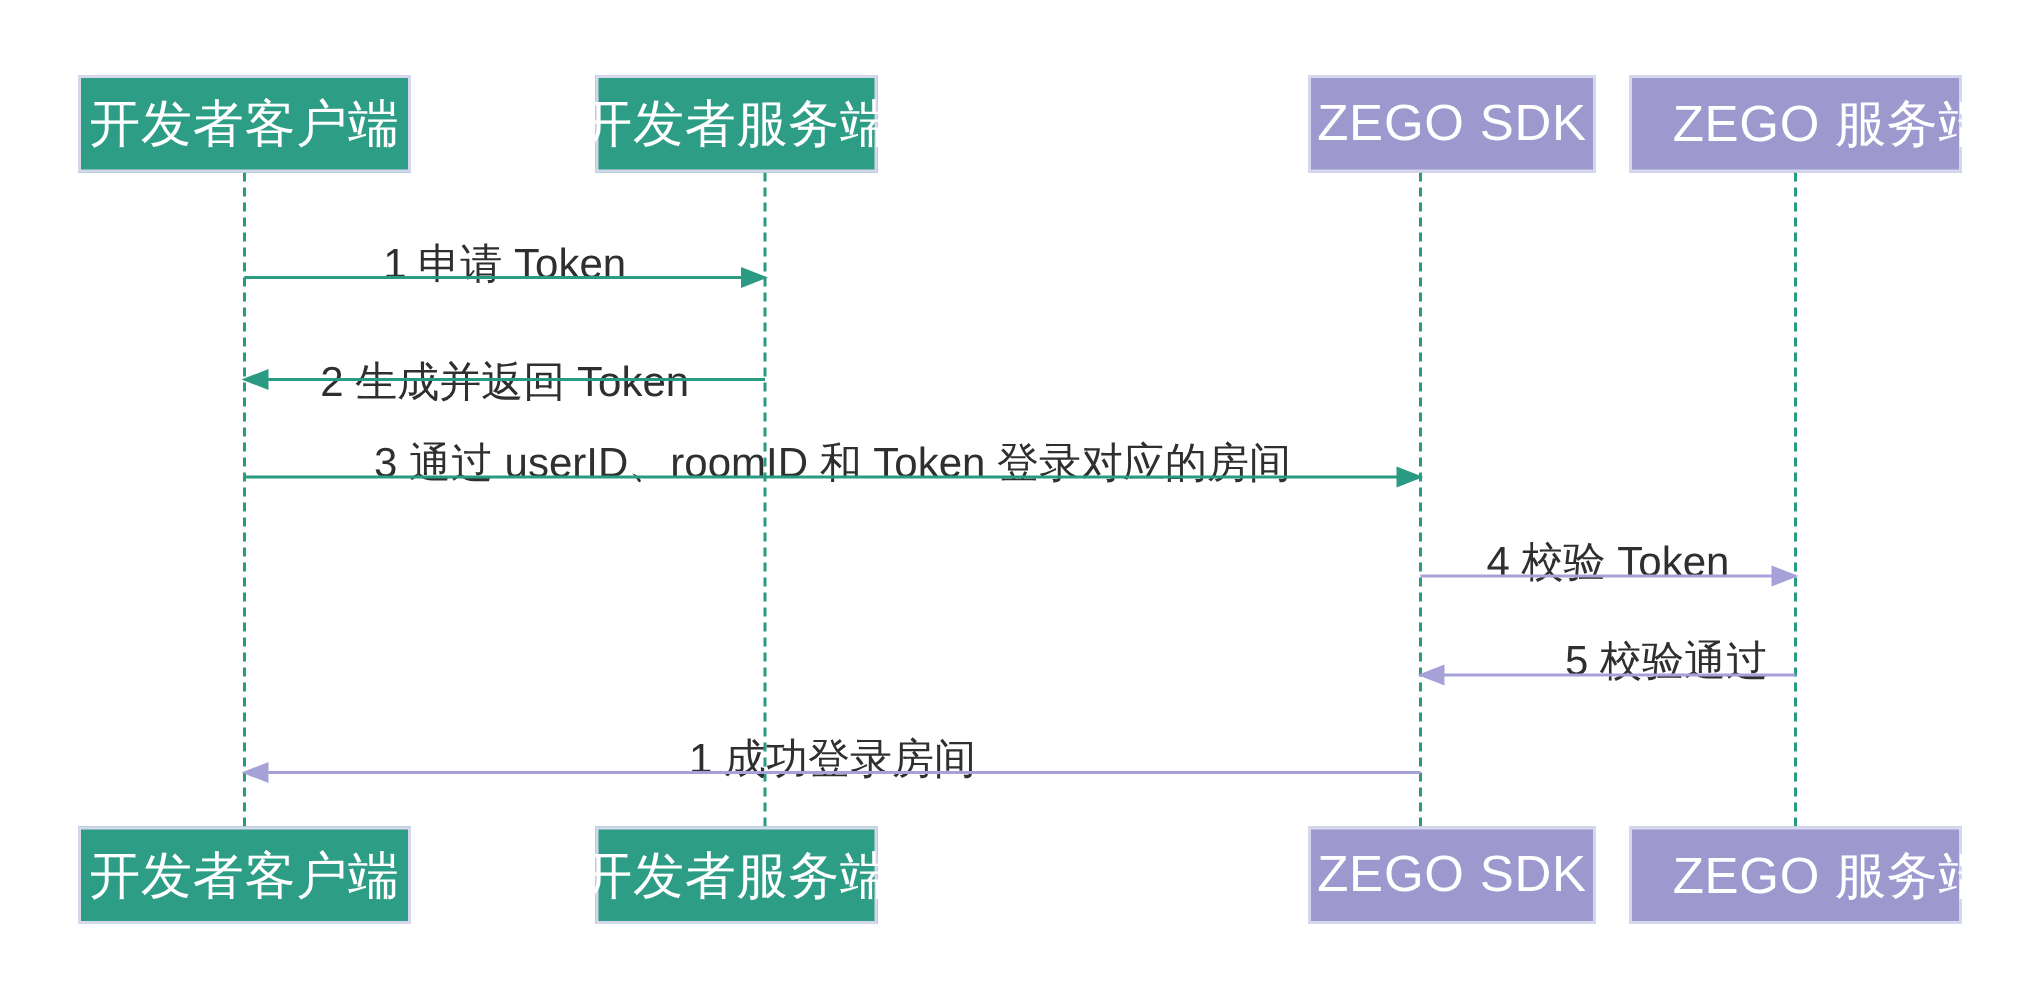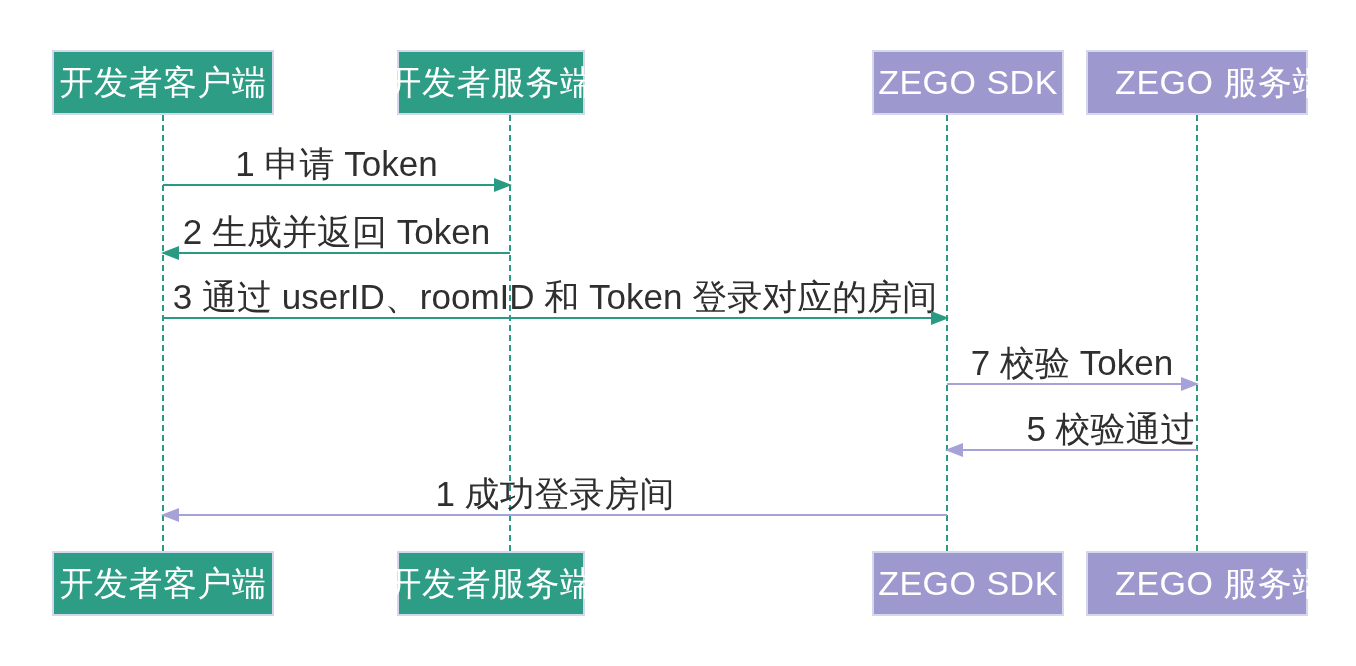--- a/index.html
+++ b/index.html
@@ -48,23 +48,24 @@
   .l1 { left: 162px; }
   .l2 { left: 509px; }
   .l3 { left: 946px; }
   .l4 { left: 1196px; }
   
   .msg-label {
     position: absolute;
     height: 34px;
     line-height: 34px;
     text-align: center;
-    font-size: 35px;
+    font-size: 28px;
     color: #2f2f2f;
     white-space: nowrap;
+    margin-top: 12px;
   }
   .arrow {
     position: absolute;
     height: 2px;
     background: currentColor;
   }
   .arrow.green  { color: #2a9a82; }
   .arrow.purple { color: #a6a2d8; }
   .arrow .head {
     position: absolute;
@@ -72,21 +73,21 @@
     width: 0;
     height: 0;
     border-top: 7px solid transparent;
     border-bottom: 7px solid transparent;
   }
   .arrow.dir-right .head { right: -2px; border-left: 18px solid currentColor; }
   .arrow.dir-left  .head { left: -2px;  border-right: 18px solid currentColor; }
   
   .m1-label { left: 163px; width: 347px; top: 147px; }
   .m1-arrow { left: 163px; width: 347px; top: 184px; }
-  .m2-label { left: 163px; width: 347px; top: 215px; }
+  .m2-label { left: 163px; width: 347px; top: 226px; }
   .m2-arrow { left: 163px; width: 347px; top: 252px; }
   .m3-label { left: 163px; width: 784px; top: 280px; text-align: center; }
   .m3-arrow { left: 163px; width: 784px; top: 317px; }
   .m4-label { left: 947px; width: 250px; top: 346px; }
   .m4-arrow { left: 947px; width: 250px; top: 383px; }
   .m5-label { left: 986px; width: 250px; top: 412px; }
   .m5-arrow { left: 947px; width: 250px; top: 449px; }
   .m6-label { left: 163px; width: 784px; top: 477px; }
   .m6-arrow { left: 163px; width: 784px; top: 514px; }
 </style>
@@ -118,21 +119,21 @@
   <div class="msg-label m2-label">2 生成并返回 Token</div>
   <div class="arrow green dir-left m2-arrow">
     <span class="head"></span>
   </div>
 
   <div class="msg-label m3-label">3 通过 userID、roomID 和 Token 登录对应的房间</div>
   <div class="arrow green dir-right m3-arrow">
     <span class="head"></span>
   </div>
 
-  <div class="msg-label m4-label">7 校验 Token</div>
+  <div class="msg-label m4-label">4 校验 Token</div>
   <div class="arrow purple dir-right m4-arrow">
     <span class="head"></span>
   </div>
 
   <div class="msg-label m5-label">5 校验通过</div>
   <div class="arrow purple dir-left m5-arrow">
     <span class="head"></span>
   </div>
 
   <div class="msg-label m6-label">1 成功登录房间</div>

